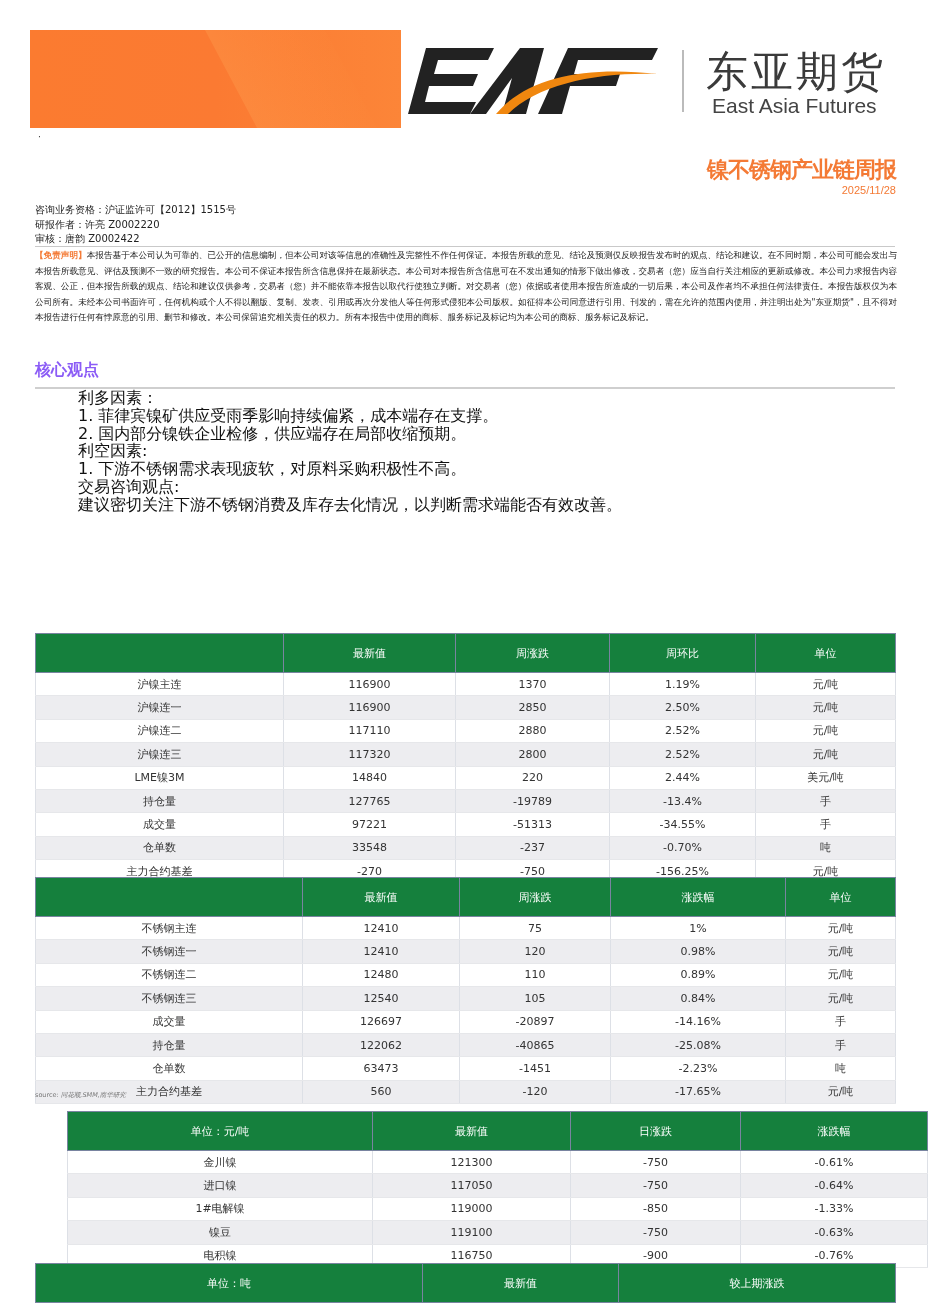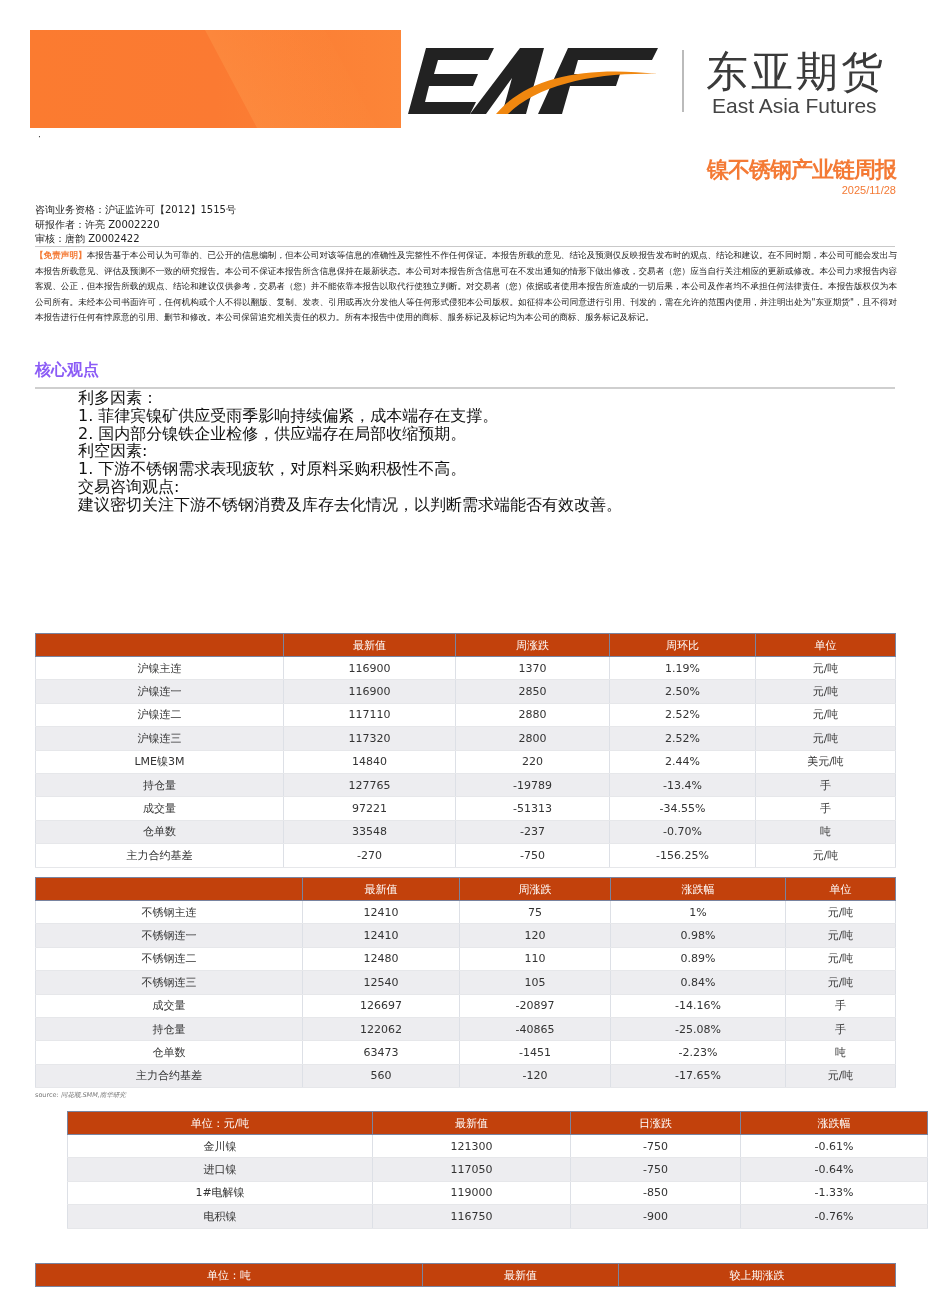--- a/index.html
+++ b/index.html
@@ -32,21 +32,21 @@
 
   .disclaimer { position: absolute; left: 35px; top: 248px; width: 862px; font-size: 8.6px; line-height: 15.5px; color: #222; text-align: justify; }
   .disclaimer .tag { color: #f47a35; font-weight: bold; }
 
   .section-title { position: absolute; left: 35px; top: 360px; font-size: 16px; font-weight: bold; color: #8b5cf6; }
   .section-rule { position: absolute; left: 35px; top: 387px; width: 860px; height: 2px; background: #cfcfcf; }
 
   .core { position: absolute; left: 50px; top: 389px; font-size: 16px; line-height: 17.8px; color: #111; margin-left: 28px; }
 
   table.dt { position: absolute; border-collapse: collapse; font-size: 11px; color: #333; table-layout: fixed; }
-  table.dt th { background: #c2410c; color: #fff; font-weight: normal; height: 23px; border: 1px solid #7984a0; text-align: center; }
+  table.dt th { background: #15803d; color: #fff; font-weight: normal; height: 39px; border: 1px solid #7984a0; text-align: center; }
   table.dt td { height: 23.4px; text-align: center; border-left: 1px solid #dde0e6; border-right: 1px solid #dde0e6; border-bottom: 1px solid #e6e7ea; }
   table.dt tr:nth-child(even) td { background: #ededf0; }
   table.dt tr:nth-child(odd) td { background: #ffffff; }
 
   #t1 { left: 35px; top: 633px; width: 860px; }
   #t2 { left: 35px; top: 877px; width: 860px; }
   #t3 { left: 35px; top: 1111px; width: 860px; margin-left: 32px; }
   #t4 { left: 35px; top: 1263px; width: 860px; }
 
   .source { position: absolute; left: 35px; top: 1091px; font-size: 6.5px; color: #777; }
@@ -291,20 +291,26 @@
         <td>-750</td>
         <td>-0.64%</td>
       </tr>
     <tr>
         <td>1#电解镍</td>
         <td>119000</td>
         <td>-850</td>
         <td>-1.33%</td>
       </tr>
     <tr>
+        <td>镍豆</td>
+        <td>119100</td>
+        <td>-750</td>
+        <td>-0.63%</td>
+      </tr>
+    <tr>
         <td>电积镍</td>
         <td>116750</td>
         <td>-900</td>
         <td>-0.76%</td>
       </tr>
   </tbody>
 </table>
 
 <table class="dt" id="t4">
   <colgroup>

